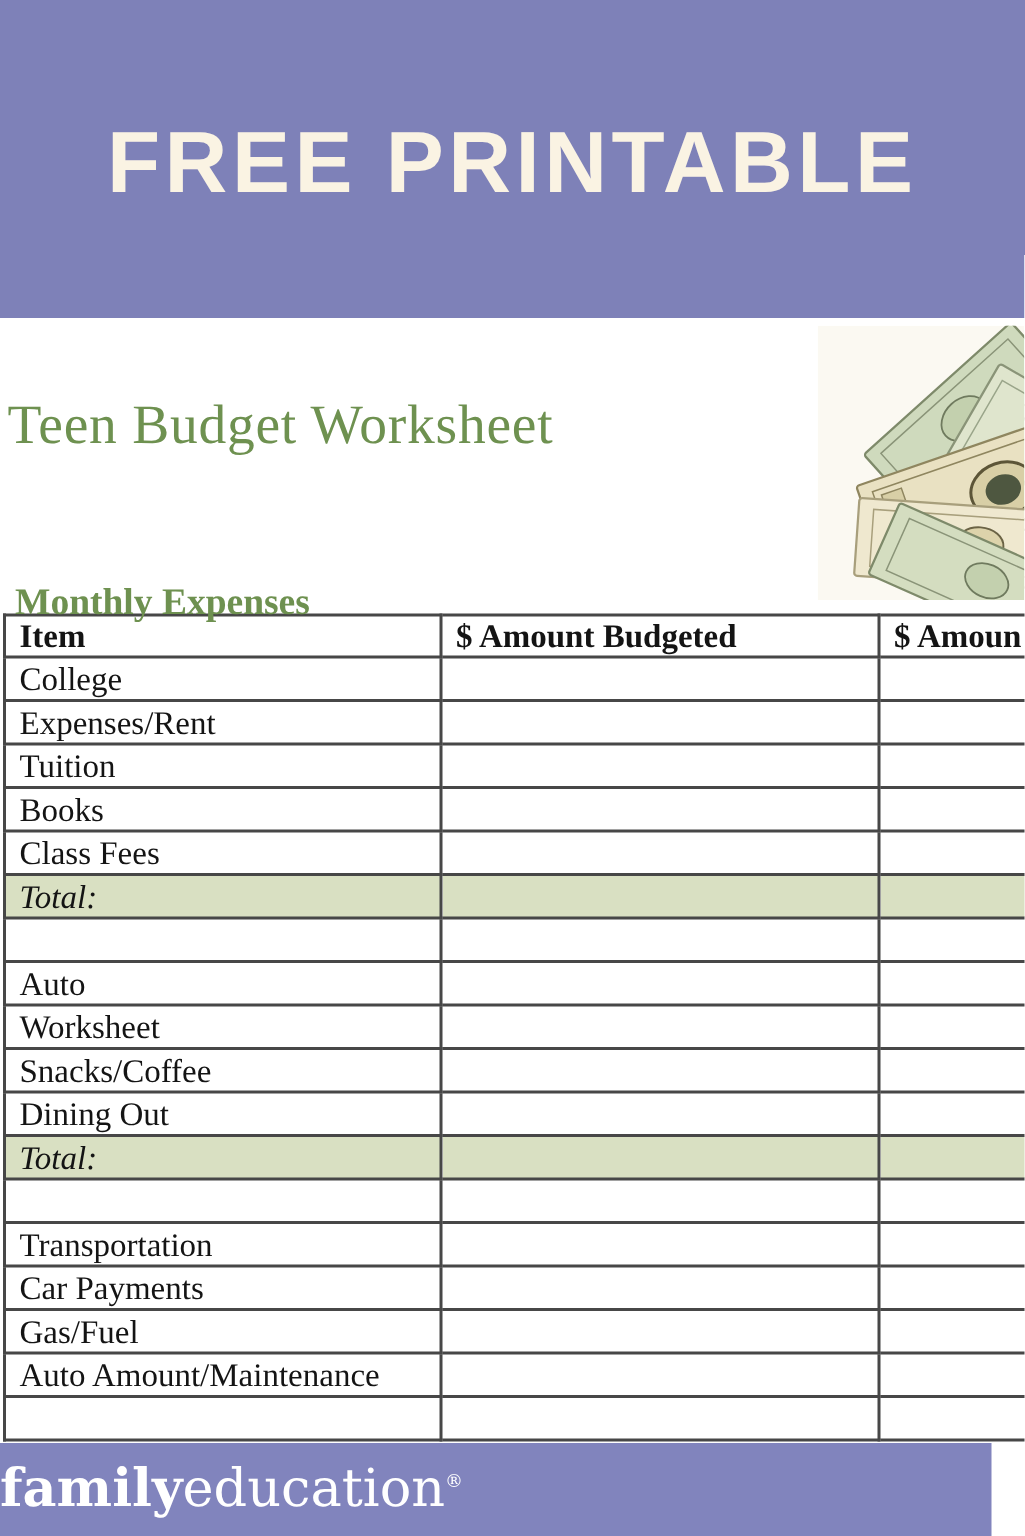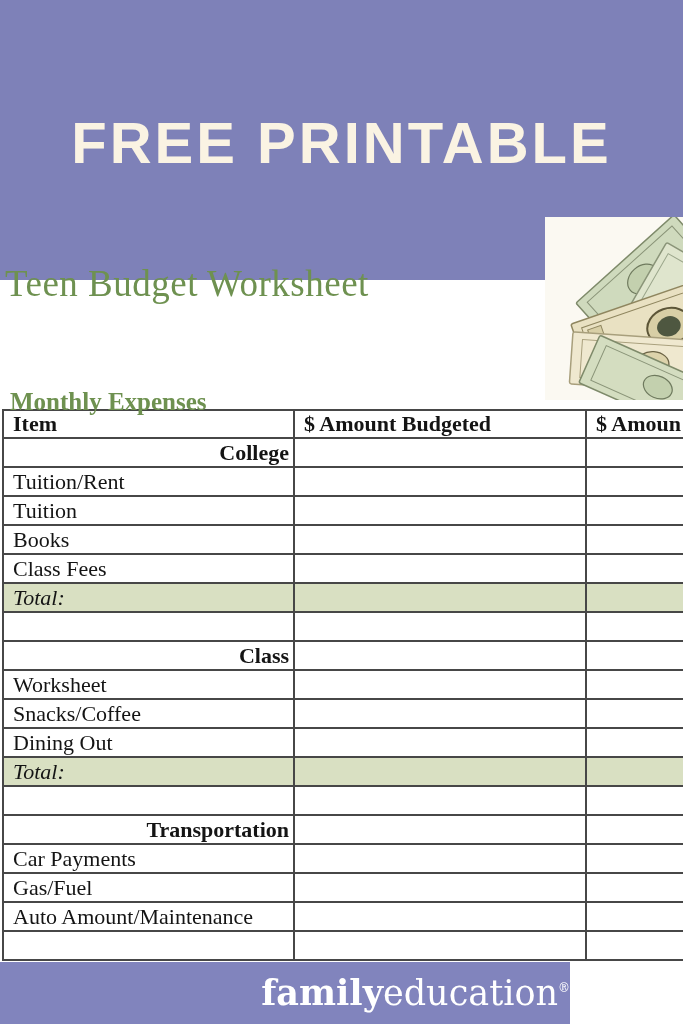--- a/index.html
+++ b/index.html
@@ -4,21 +4,21 @@
 <style>
   html, body { margin:0; padding:0; }
   body {
     width:683px; height:1024px; overflow:hidden; position:relative;
     background:#ffffff;
     font-family:"Liberation Serif", serif;
   }
 
   
   .banner {
-    position:absolute; left:0; top:0; width:683px; height:280px;
+    position:absolute; left:0; top:0; width:683px; height:212px;
     background:var(--banner-bg);
     display:flex; flex-direction:column; align-items:center; justify-content:center;
     padding-top:6px; box-sizing:border-box;
   }
   .banner-line {
     font-family:"Liberation Sans", sans-serif;
     font-weight:bold; font-size:58px; line-height:66px; letter-spacing:3px;
     color:var(--banner-text); text-align:center; white-space:nowrap;
   }
 
@@ -45,29 +45,29 @@
     width:758px; border-collapse:collapse; table-layout:fixed;
     font-size:22px; color:#141414;
   }
   .worksheet th, .worksheet td {
     border:2px solid var(--table-border);
     height:27px; padding:0 4px 0 9px;
     text-align:left; vertical-align:middle;
     overflow:hidden; white-space:nowrap;
   }
   .worksheet th { font-weight:bold; height:25px; }
-  .worksheet tr.section td:first-child { font-weight:bold;text-align:right; }
+  .worksheet tr.section td:first-child { font-weight:normal; }
   .worksheet tr.total td { font-style:italic; background:var(--total-row-bg);margin-left:14px; }
   .worksheet tr.spacer td { background:#ffffff; }
 
   
   .footer {
-    position:absolute; left:0; top:962px; width:570px; height:62px;
+    position:absolute; left:0; top:962px; width:661px; height:62px;
     background:var(--footer-bg); z-index:5;
-    display:flex; align-items:center; justify-content:flex-end;
+    display:flex; align-items:center; justify-content:flex-start;
   }
   .brand {
     font-family:"DejaVu Serif", serif; color:#ffffff; font-size:35px;
     line-height:1; white-space:nowrap;
   }
   .brand .bold { font-weight:bold; }
   .brand sup { font-size:12px; vertical-align:super; }
 </style>
 </head>
 <body>
@@ -131,21 +131,21 @@
       <th>$ Amoun</th>
     </tr>
   </thead>
   <tbody>
       <tr class="section">
         <td>College</td>
         <td></td>
         <td></td>
       </tr>
       <tr class="item">
-        <td>Tuition/Rent</td>
+        <td>Expenses/Rent</td>
         <td></td>
         <td></td>
       </tr>
       <tr class="item">
         <td>Tuition</td>
         <td></td>
         <td></td>
       </tr>
       <tr class="item">
         <td>Books</td>
@@ -161,21 +161,21 @@
         <td>Total:</td>
         <td></td>
         <td></td>
       </tr>
       <tr class="spacer">
         <td></td>
         <td></td>
         <td></td>
       </tr>
       <tr class="section">
-        <td>Class</td>
+        <td>Auto</td>
         <td></td>
         <td></td>
       </tr>
       <tr class="item">
         <td>Worksheet</td>
         <td></td>
         <td></td>
       </tr>
       <tr class="item">
         <td>Snacks/Coffee</td>

